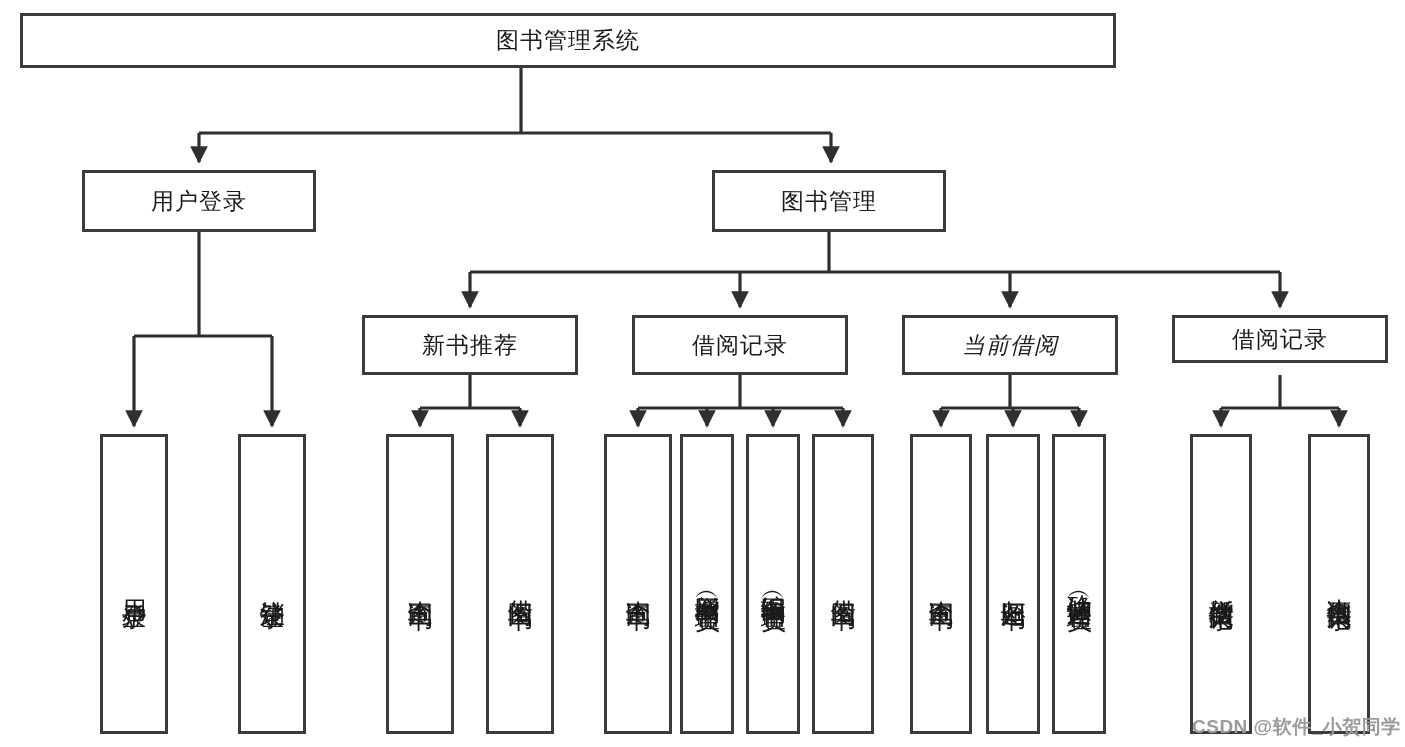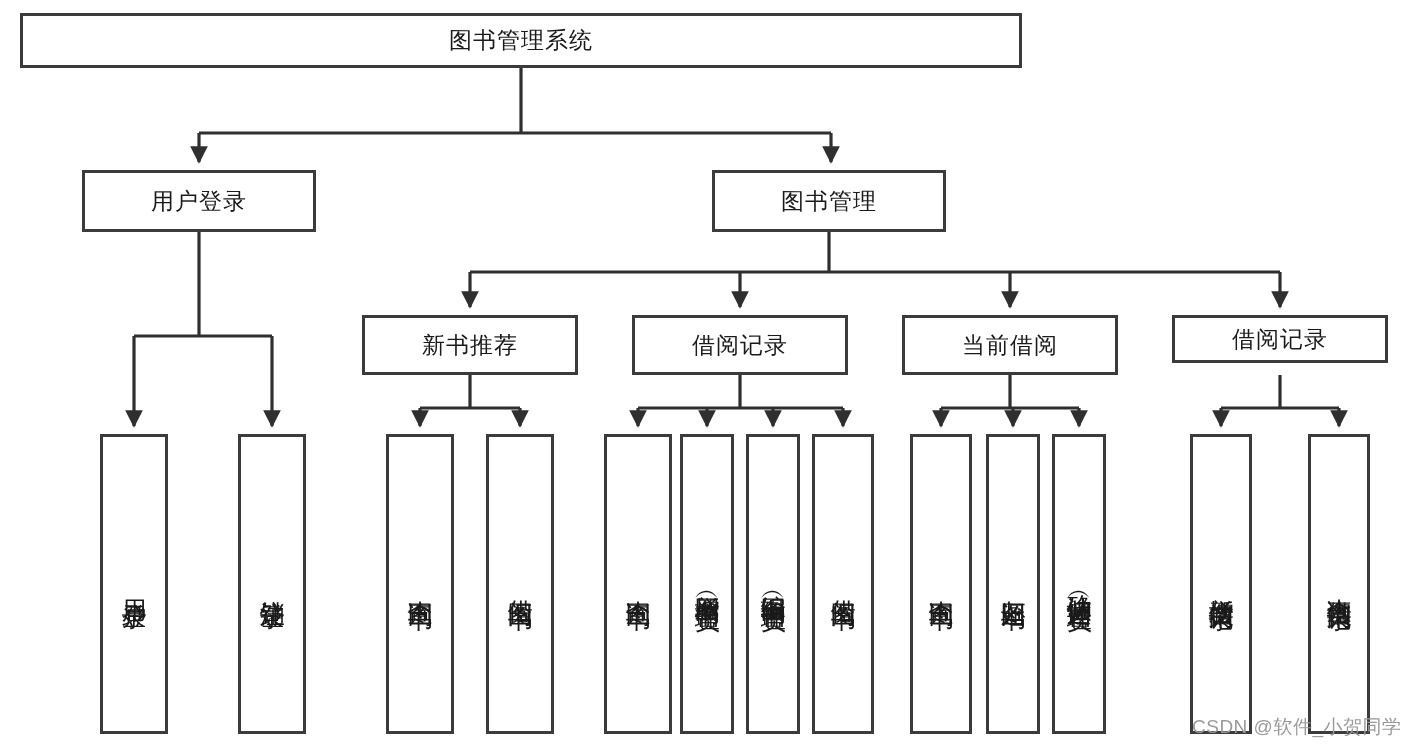--- a/index.html
+++ b/index.html
@@ -55,20 +55,21 @@
     line-height: 1.18;
     letter-spacing: 2px;
     white-space: nowrap;
   }
   .watermark {
     position: absolute;
     font-size: 19px;
     color: #9a9a9a;
     white-space: nowrap;
     letter-spacing: 0.5px;
+    font-weight: bold;
   }
 </style>
 </head>
 <body>
 
 <div id="canvas">
 
   <svg id="edges" viewBox="0 0 1405 747" width="1405" height="747" aria-hidden="true">
     <defs>
       <marker id="arrow" viewBox="0 0 10 10" refX="9" refY="5" markerWidth="5.5" markerHeight="5.5" orient="auto-start-reverse">
@@ -112,38 +113,38 @@
       <path d="M 1013 408 L 1013 426" marker-end="url(#arrow)"></path>
       <path d="M 1079 408 L 1079 426" marker-end="url(#arrow)"></path>
 
       <path d="M 1280 375 L 1280 408"></path>
       <path d="M 1221 408 L 1339 408"></path>
       <path d="M 1221 408 L 1221 426" marker-end="url(#arrow)"></path>
       <path d="M 1339 408 L 1339 426" marker-end="url(#arrow)"></path>
     </g>
   </svg>
 
-  <div class="node horiz" style="left: 20px; top: 13px; width: 1002px; height: 55px;">
+  <div class="node horiz" style="left: 20px; top: 13px; width: 1096px; height: 55px;">
     <span class="label">图书管理系统</span>
   </div>
 
   <div class="node horiz" style="left: 82px; top: 170px; width: 234px; height: 62px;">
     <span class="label">用户登录</span>
   </div>
   <div class="node horiz" style="left: 362px; top: 315px; width: 216px; height: 60px;">
     <span class="label">新书推荐</span>
   </div>
 
   <div class="node horiz" style="left: 712px; top: 170px; width: 234px; height: 62px;">
     <span class="label">图书管理</span>
   </div>
   <div class="node horiz" style="left: 632px; top: 315px; width: 216px; height: 60px;">
     <span class="label">借阅记录</span>
   </div>
-  <div class="node horiz" style="left: 902px; top: 315px; width: 216px; height: 60px;">
+  <div class="node horiz" style="left: 902px; top: 315px; width: 216px; height: 60px; font-style: italic;">
     <span class="label">当前借阅</span>
   </div>
   <div class="node horiz" style="left: 1172px; top: 315px; width: 216px; height: 48px;">
     <span class="label">借阅记录</span>
   </div>
 
   <div class="node vert" style="left: 100px; top: 434px; width: 68px; height: 300px;">
     <span class="label">用户登录</span>
   </div>
   <div class="node vert" style="left: 238px; top: 434px; width: 68px; height: 300px;">

